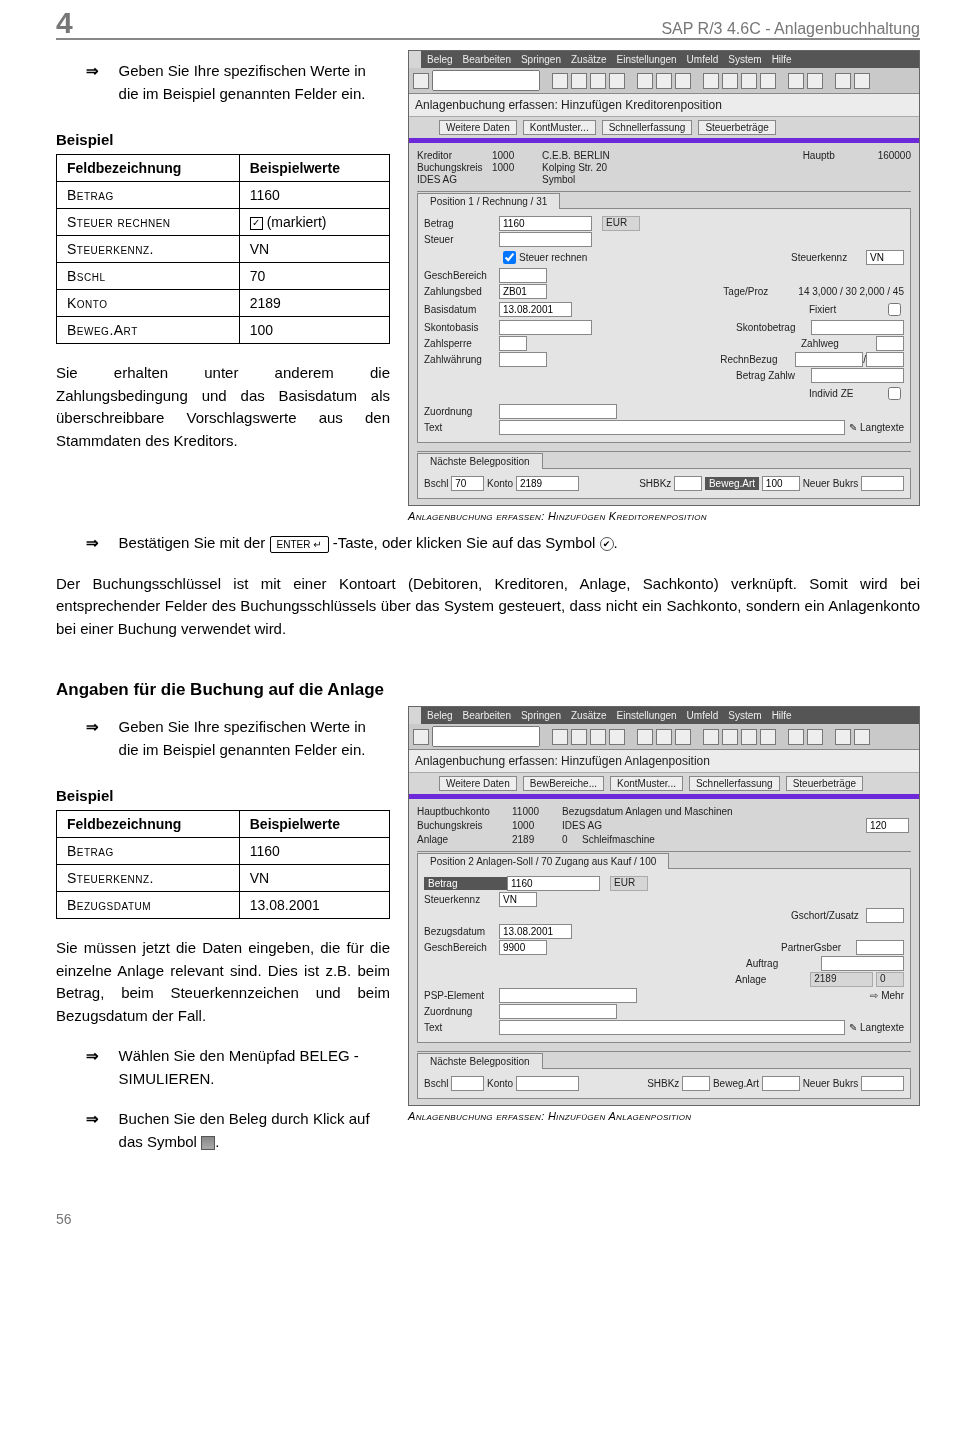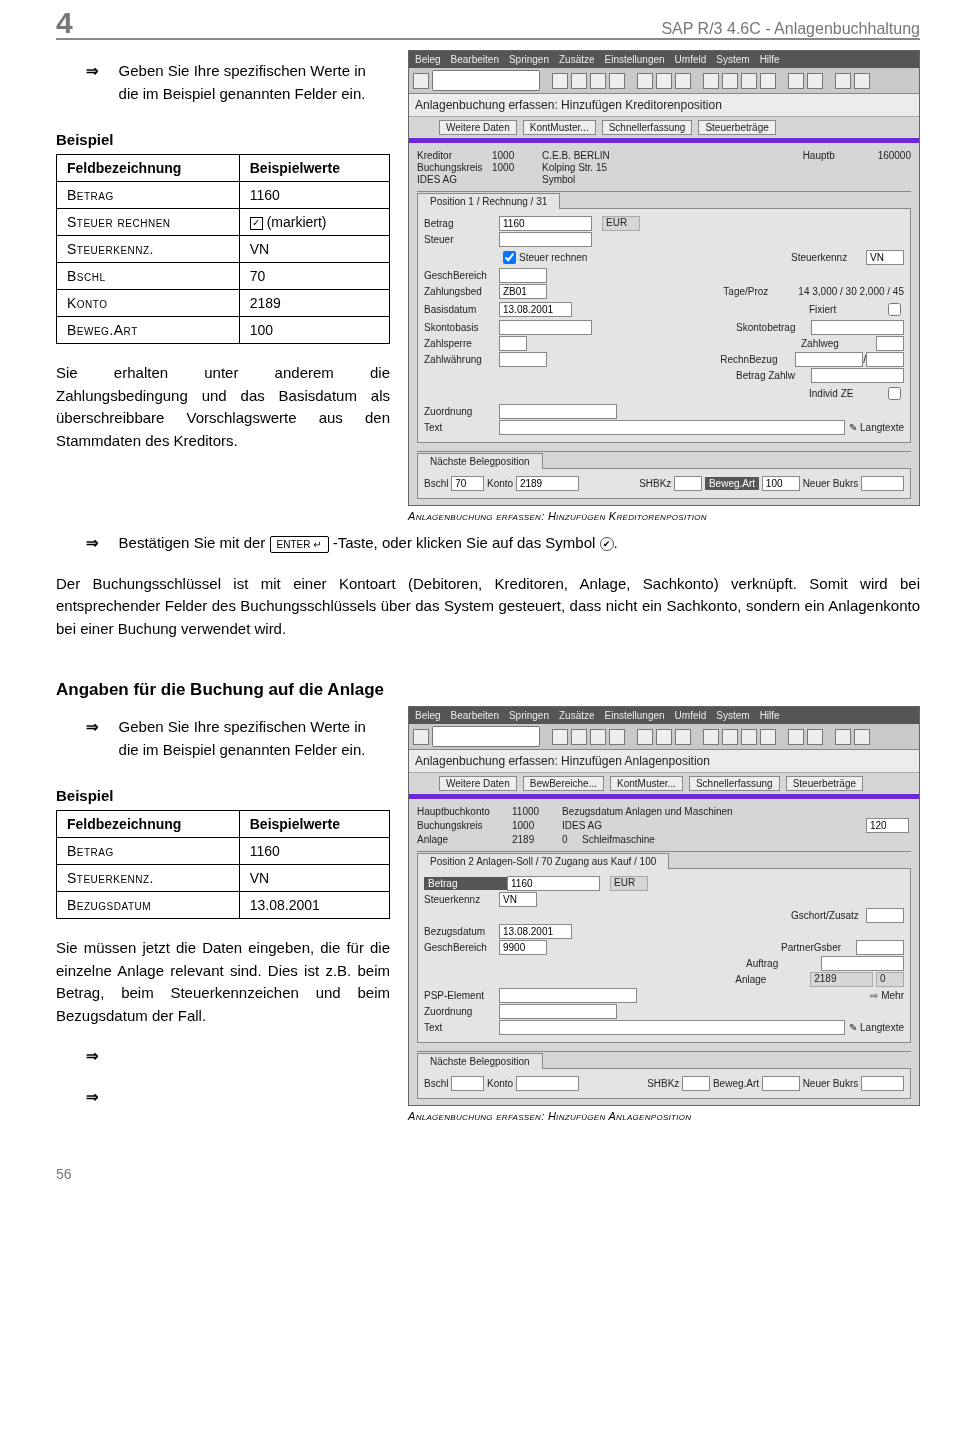--- a/index.html
+++ b/index.html
@@ -48,21 +48,21 @@
 
   
   .sap {
     width: 510px;
     border: 1px solid #666;
     background: #d6d6d6;
     font-family: Arial, sans-serif;
     font-size: 10px;
     color: #222;
   }
-  .sap-menu { background: #555; color: #eee; padding: 3px 6px; display: flex; gap: 10px; }
+  .sap-menu { background: #555; color: #eee; padding: 3px 6px; display: flex; gap: 10px; margin-left: 12px; }
   .sap-toolbar { background: #c9c9c9; padding: 2px 4px; display: flex; gap: 3px; align-items: center; border-bottom: 1px solid #888; }
   .sap-toolbar .tb { width: 14px; height: 14px; border: 1px solid #777; background: #eee; display: inline-block; }
   .sap-toolbar .tbsep { width: 6px; }
   .sap-title { background: #ececec; padding: 4px 6px; font-size: 12px; border-bottom: 1px solid #aaa; }
   .sap-subtb { background: #d6d6d6; padding: 3px 6px; display: flex; gap: 6px; align-items: center; border-bottom: 5px solid #6d28d9; }
   .sap-subtb .sbtn { border: 1px solid #888; background: #eee; padding: 1px 6px; font-size: 10px; }
   .sap-body { padding: 6px 8px; background: #d6d6d6; }
   .fl { display: flex; align-items: center; margin: 1px 0; }
   .fl .lbl { width: 75px; }
   .fl .lbl2 { width: 95px; }
@@ -184,21 +184,21 @@
         <div class="fl">
               <span class="lbl">Kreditor</span>
               <span style="width:50px;display:inline-block">1000</span>
               <span style="flex:1">C.E.B. BERLIN</span>
               <span class="lbl">Hauptb</span>
               <span>160000</span>
             </div>
         <div class="fl">
               <span class="lbl">Buchungskreis</span>
               <span style="width:50px;display:inline-block">1000</span>
-              <span>Kolping Str. 15</span>
+              <span>Kolping Str. 20</span>
             </div>
         <div class="fl">
               <span class="lbl">IDES AG</span>
               <span style="width:50px;display:inline-block"></span>
               <span>Symbol</span>
             </div>
 
         <div class="tabstrip"><span class="tab">Position 1 / Rechnung / 31</span>
         <div class="tabbody">
           <div class="fl">
@@ -340,23 +340,28 @@
               <td class="sc">Bezugsdatum</td>
               <td>13.08.2001</td>
             </tr>
     </tbody>
         </table>
 
     <div class="body-text">Sie müssen jetzt die Daten eingeben, die für die einzelne Anlage relevant sind. Dies ist z.B. beim Betrag, beim Steuerkennzeichen und beim Bezugsdatum der Fall.</div>
 
     <div class="arrowitem">
       <span class="arrow">⇒</span>
+      <span>Wählen Sie den Menüpfad BELEG - SIMULIEREN.</span>
     </div>
     <div class="arrowitem">
       <span class="arrow">⇒</span>
+      <span>
+        <span>Buchen Sie den Beleg durch Klick auf das Symbol </span>
+        <span class="icon-save"></span><span>.</span>
+      </span>
     </div>
   </div>
 
   <div class="right">
 
     <div class="sap">
       <div class="sap-menu">
         <span>Beleg</span>
         <span>Bearbeiten</span>
         <span>Springen</span>

